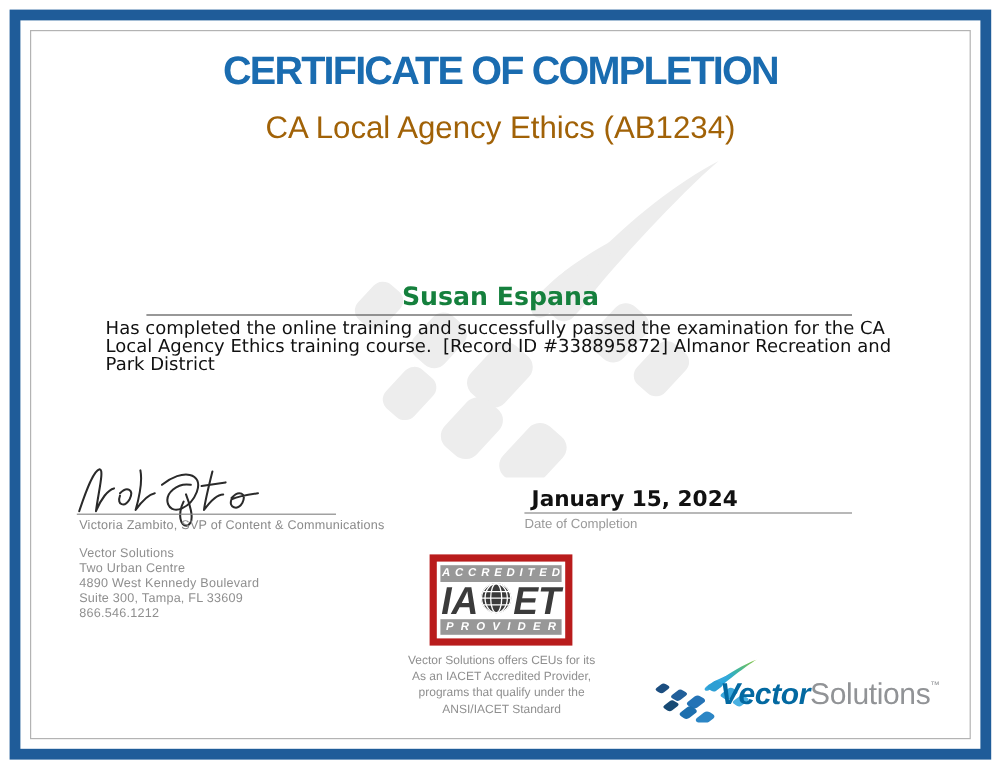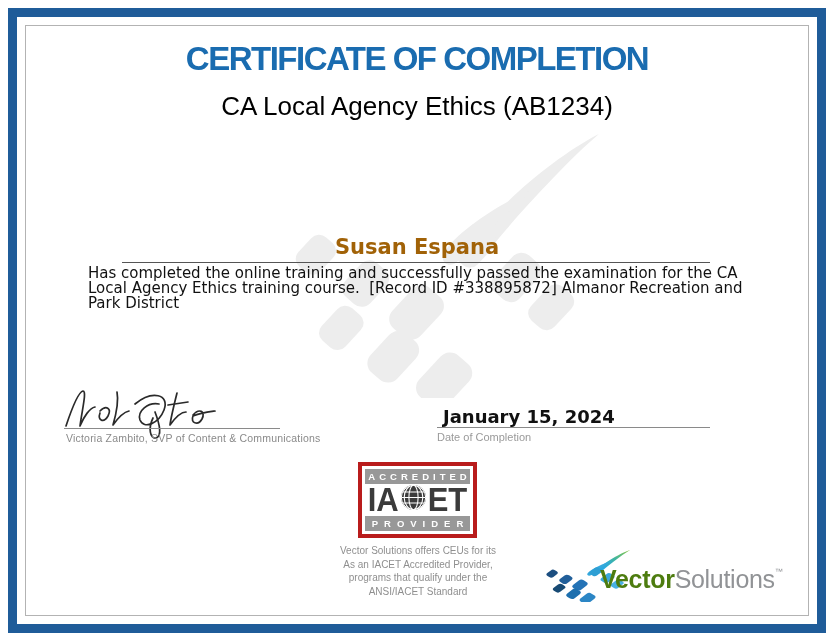--- a/index.html
+++ b/index.html
@@ -18,25 +18,25 @@
   }
   .watermark { position:absolute; left:283px; top:130px; width:318px; height:268px; }
 
   .title {
     position:absolute; top:42px; left:0; width:100%;
     text-align:center; color:#1a6cb0; font-weight:bold; font-size:33px;
     letter-spacing:-1.5px; line-height:1;
   }
   .subtitle {
     position:absolute; top:92px; left:0; width:100%;
-    text-align:center; color:#000000; font-weight:400; font-size:26px; line-height:1.1;
+    text-align:center; color:#a16207; font-weight:400; font-size:26px; line-height:1.1;
   }
   .recipient {
     position:absolute; top:236px; left:0; width:100%;
-    text-align:center; color:#a16207; font-weight:bold; font-size:21px;
+    text-align:center; color:#15803d; font-weight:bold; font-size:21px;
     font-family:"DejaVu Sans", sans-serif; line-height:1.1;
   }
   .name-line { position:absolute; top:262px; left:122px; width:588px; border-top:1px solid #555; }
   .description {
     position:absolute; top:266px; left:88px; width:668px;
     font-family:"DejaVu Sans", sans-serif; font-size:15px; line-height:15px;
     color:#111; white-space:pre-wrap;
   }
 
   .sig-script { position:absolute; left:60px; top:378px; width:228px; height:62px; }
@@ -47,22 +47,22 @@
     position:absolute; top:406px; left:443px;
     font-family:"DejaVu Sans", sans-serif; font-weight:bold; font-size:18px; color:#111;
   }
   .date-line  { position:absolute; top:427px; left:437px; width:273px; border-top:1px solid #8a8a8a; }
   .date-label { position:absolute; top:431px; left:437px; width:273px; text-align:left; font-size:11px; color:#9a9a9a; }
 
   .address { position:absolute; top:455px; left:66px; font-size:10.5px; line-height:12.6px; color:#8f8f8f; letter-spacing:0.2px; }
 
   .seal {
     position:absolute; left:358px; top:462px; width:119px; height:76px;
-    border:4px solid #b91c1c; background:#fff; padding:3px;
-    display:flex; flex-direction:column;
+    border:6px solid #b91c1c; background:#fff; padding:3px;
+    display:flex; flex-direction:column;font-style:italic;
   }
   .seal-band {
     height:15px; background:#989898; color:#fff; font-size:9.5px; font-weight:bold;
     display:flex; align-items:center; justify-content:center; line-height:1;
   }
   .seal-band.top    { letter-spacing:4px;  text-indent:4px; }
   .seal-band.bottom { letter-spacing:6px;  text-indent:6px; }
   .seal-mid {
     flex:1; display:flex; align-items:flex-start; justify-content:center;
     color:#3b3b3b; font-weight:bold; font-size:31px; letter-spacing:0;
@@ -70,21 +70,21 @@
   .seal-mid .letters { line-height:1; transform:scaleY(1.05); }
   .seal-mid svg { margin:0 1px; display:block; }
 
   .iacet-note {
     position:absolute; top:544px; left:336px; width:164px; text-align:center;
     font-size:10px; line-height:13.5px; color:#8f8f8f;
   }
 
   .brand-mark { position:absolute; left:543px; top:549px; width:88px; height:53px; }
   .wordmark { position:absolute; left:600px; top:566px; font-size:25px; line-height:1.1; white-space:nowrap; }
-  .wordmark .bold  { font-weight:bold; color:#4d7c0f; letter-spacing:-0.3px; }
+  .wordmark .bold  { font-weight:bold; color:#0369a1; letter-spacing:-0.3px;font-style:italic; }
   .wordmark .light { font-weight:400;  color:#919396; letter-spacing:-0.3px;text-align:right; }
   .wordmark .tm    { font-size:8px; color:#919396; vertical-align:14px; }
 </style>
 </head>
 <body>
 
 <div class="cert">
 
   <div class="frame-blue"></div>
   <div class="frame-gray"></div>
@@ -142,20 +142,27 @@
       <path d="M133,37 C139,30 146,33 142,41 C138,48 130,45 133,38 C140,35 148,34 155,33"></path>
     </g>
   </svg>
   <div class="sig-line"></div>
   <div class="sig-label">Victoria Zambito, SVP of Content &amp; Communications</div>
 
   <div class="date-value">January 15, 2024</div>
   <div class="date-line"></div>
   <div class="date-label">Date of Completion</div>
 
+  <div class="address">
+    <div>Vector Solutions</div>
+    <div>Two Urban Centre</div>
+    <div>4890 West Kennedy Boulevard</div>
+    <div>Suite 300, Tampa, FL 33609</div>
+    <div>866.546.1212</div>
+  </div>
 
   <div class="seal">
     <div class="seal-band top">ACCREDITED</div>
     <div class="seal-mid">
       <span class="letters">IA</span>
       <svg width="27" height="27" viewBox="0 0 27 27">
         <defs>
             <clipPath id="gcp">
               <circle cx="13.5" cy="13.5" r="12.2"></circle>
             </clipPath>

